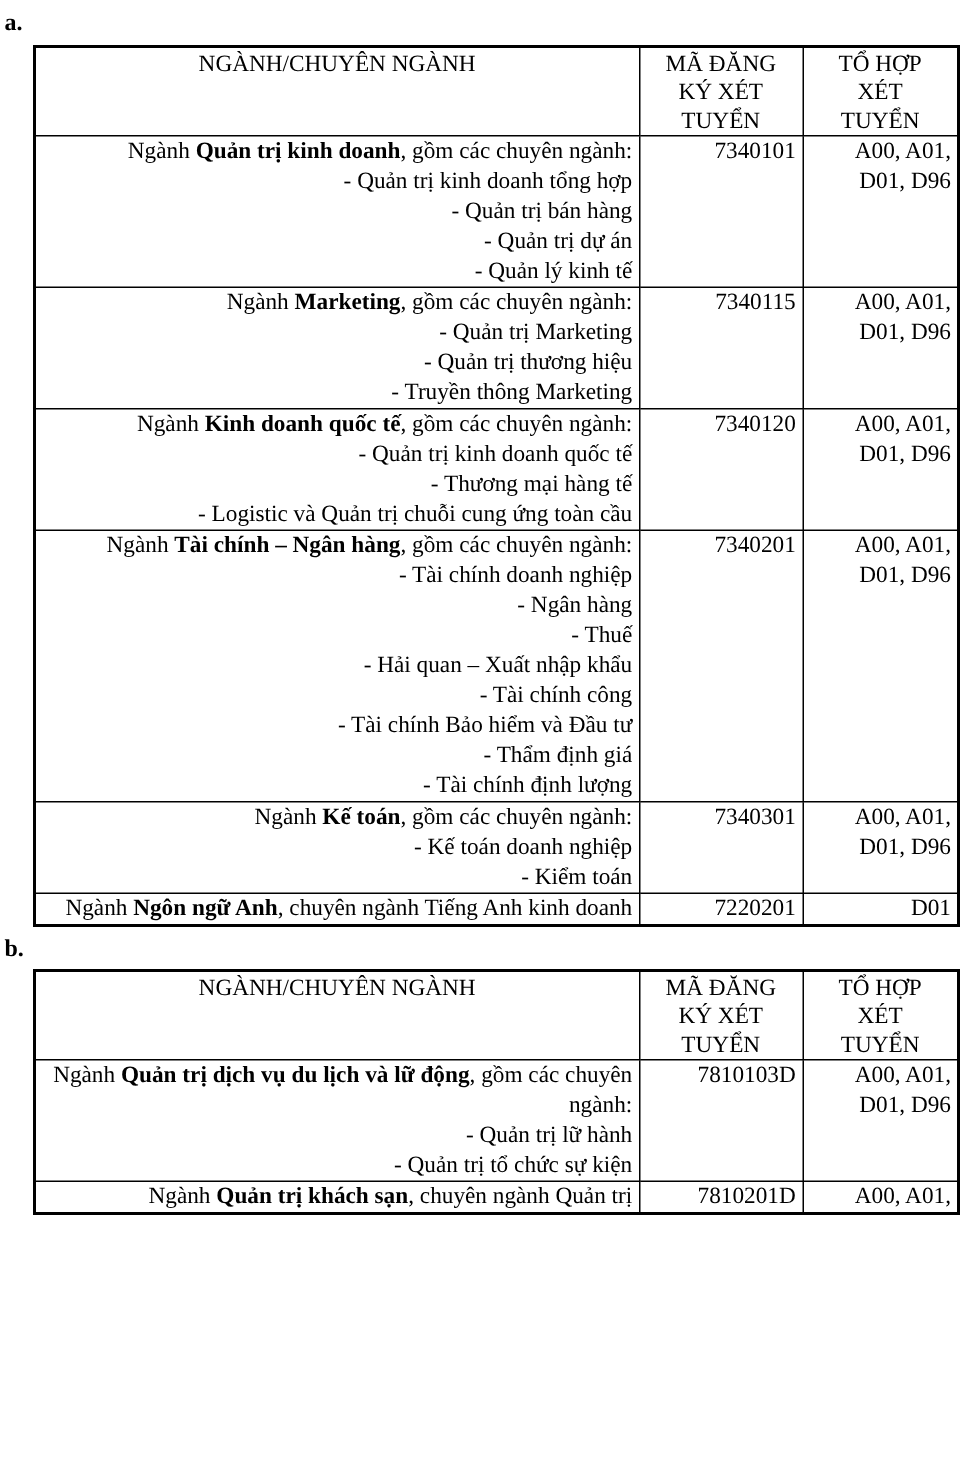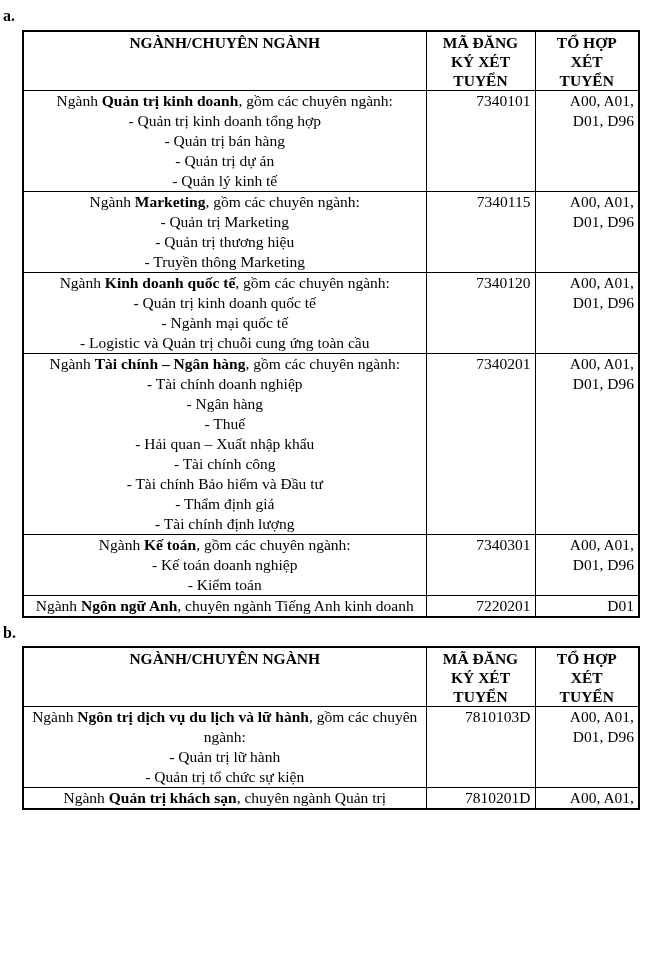--- a/index.html
+++ b/index.html
@@ -25,32 +25,32 @@
     width:616px;
     border:2px solid #000;
   }
   .prog th,.prog td{
     border:1px solid #000;
     vertical-align:top;
     padding:0 4px;
     overflow:hidden;
   }
   .prog th{
-    font-weight:700;
+    font-weight:400;
     text-align:center;
     font-size:15.5px;
     line-height:19px;
     white-space:pre-line;
     padding-top:1px;padding-bottom:0;
   }
   .prog td{
     font-size:15.5px;
     line-height:20px;
   }
-  .c-name{text-align:center;}
+  .c-name{text-align:right;}
   .c-code,.c-groups{text-align:right;white-space:pre-line;}
   .b{font-weight:700;}
 </style>
 </head>
 <body>
 
 <div class="page">
 
   <div class="sec-head">
     <span class="marker">a.</span>
@@ -94,21 +94,21 @@
             <div>- Truyền thông Marketing</div>
           </td>
           <td class="c-code">7340115</td>
           <td class="c-groups">A00, A01,
 D01, D96</td>
         </tr>
         <tr>
           <td class="c-name">
             <div><span>Ngành </span><span class="b">Kinh doanh quốc tế</span><span>, gồm các chuyên ngành:</span></div>
             <div>- Quản trị kinh doanh quốc tế</div>
-            <div>- Ngành mại quốc tế</div>
+            <div>- Thương mại hàng tế</div>
             <div>- Logistic và Quản trị chuỗi cung ứng toàn cầu</div>
           </td>
           <td class="c-code">7340120</td>
           <td class="c-groups">A00, A01,
 D01, D96</td>
         </tr>
         <tr>
           <td class="c-name">
             <div><span>Ngành </span><span class="b">Tài chính – Ngân hàng</span><span>, gồm các chuyên ngành:</span></div>
             <div>- Tài chính doanh nghiệp</div>
@@ -161,21 +161,21 @@
 KÝ XÉT
 TUYỂN</th>
         <th>TỔ HỢP
 XÉT
 TUYỂN</th>
       </tr>
     </thead>
     <tbody>
         <tr>
           <td class="c-name">
-            <div><span>Ngành </span><span class="b">Ngôn trị dịch vụ du lịch và lữ hành</span><span>, gồm các chuyên ngành:</span></div>
+            <div><span>Ngành </span><span class="b">Quản trị dịch vụ du lịch và lữ động</span><span>, gồm các chuyên ngành:</span></div>
             <div>- Quản trị lữ hành</div>
             <div>- Quản trị tổ chức sự kiện</div>
           </td>
           <td class="c-code">7810103D</td>
           <td class="c-groups">A00, A01,
 D01, D96</td>
         </tr>
         <tr>
           <td class="c-name">
             <div><span>Ngành </span><span class="b">Quản trị khách sạn</span><span>, chuyên ngành Quản trị</span></div>

